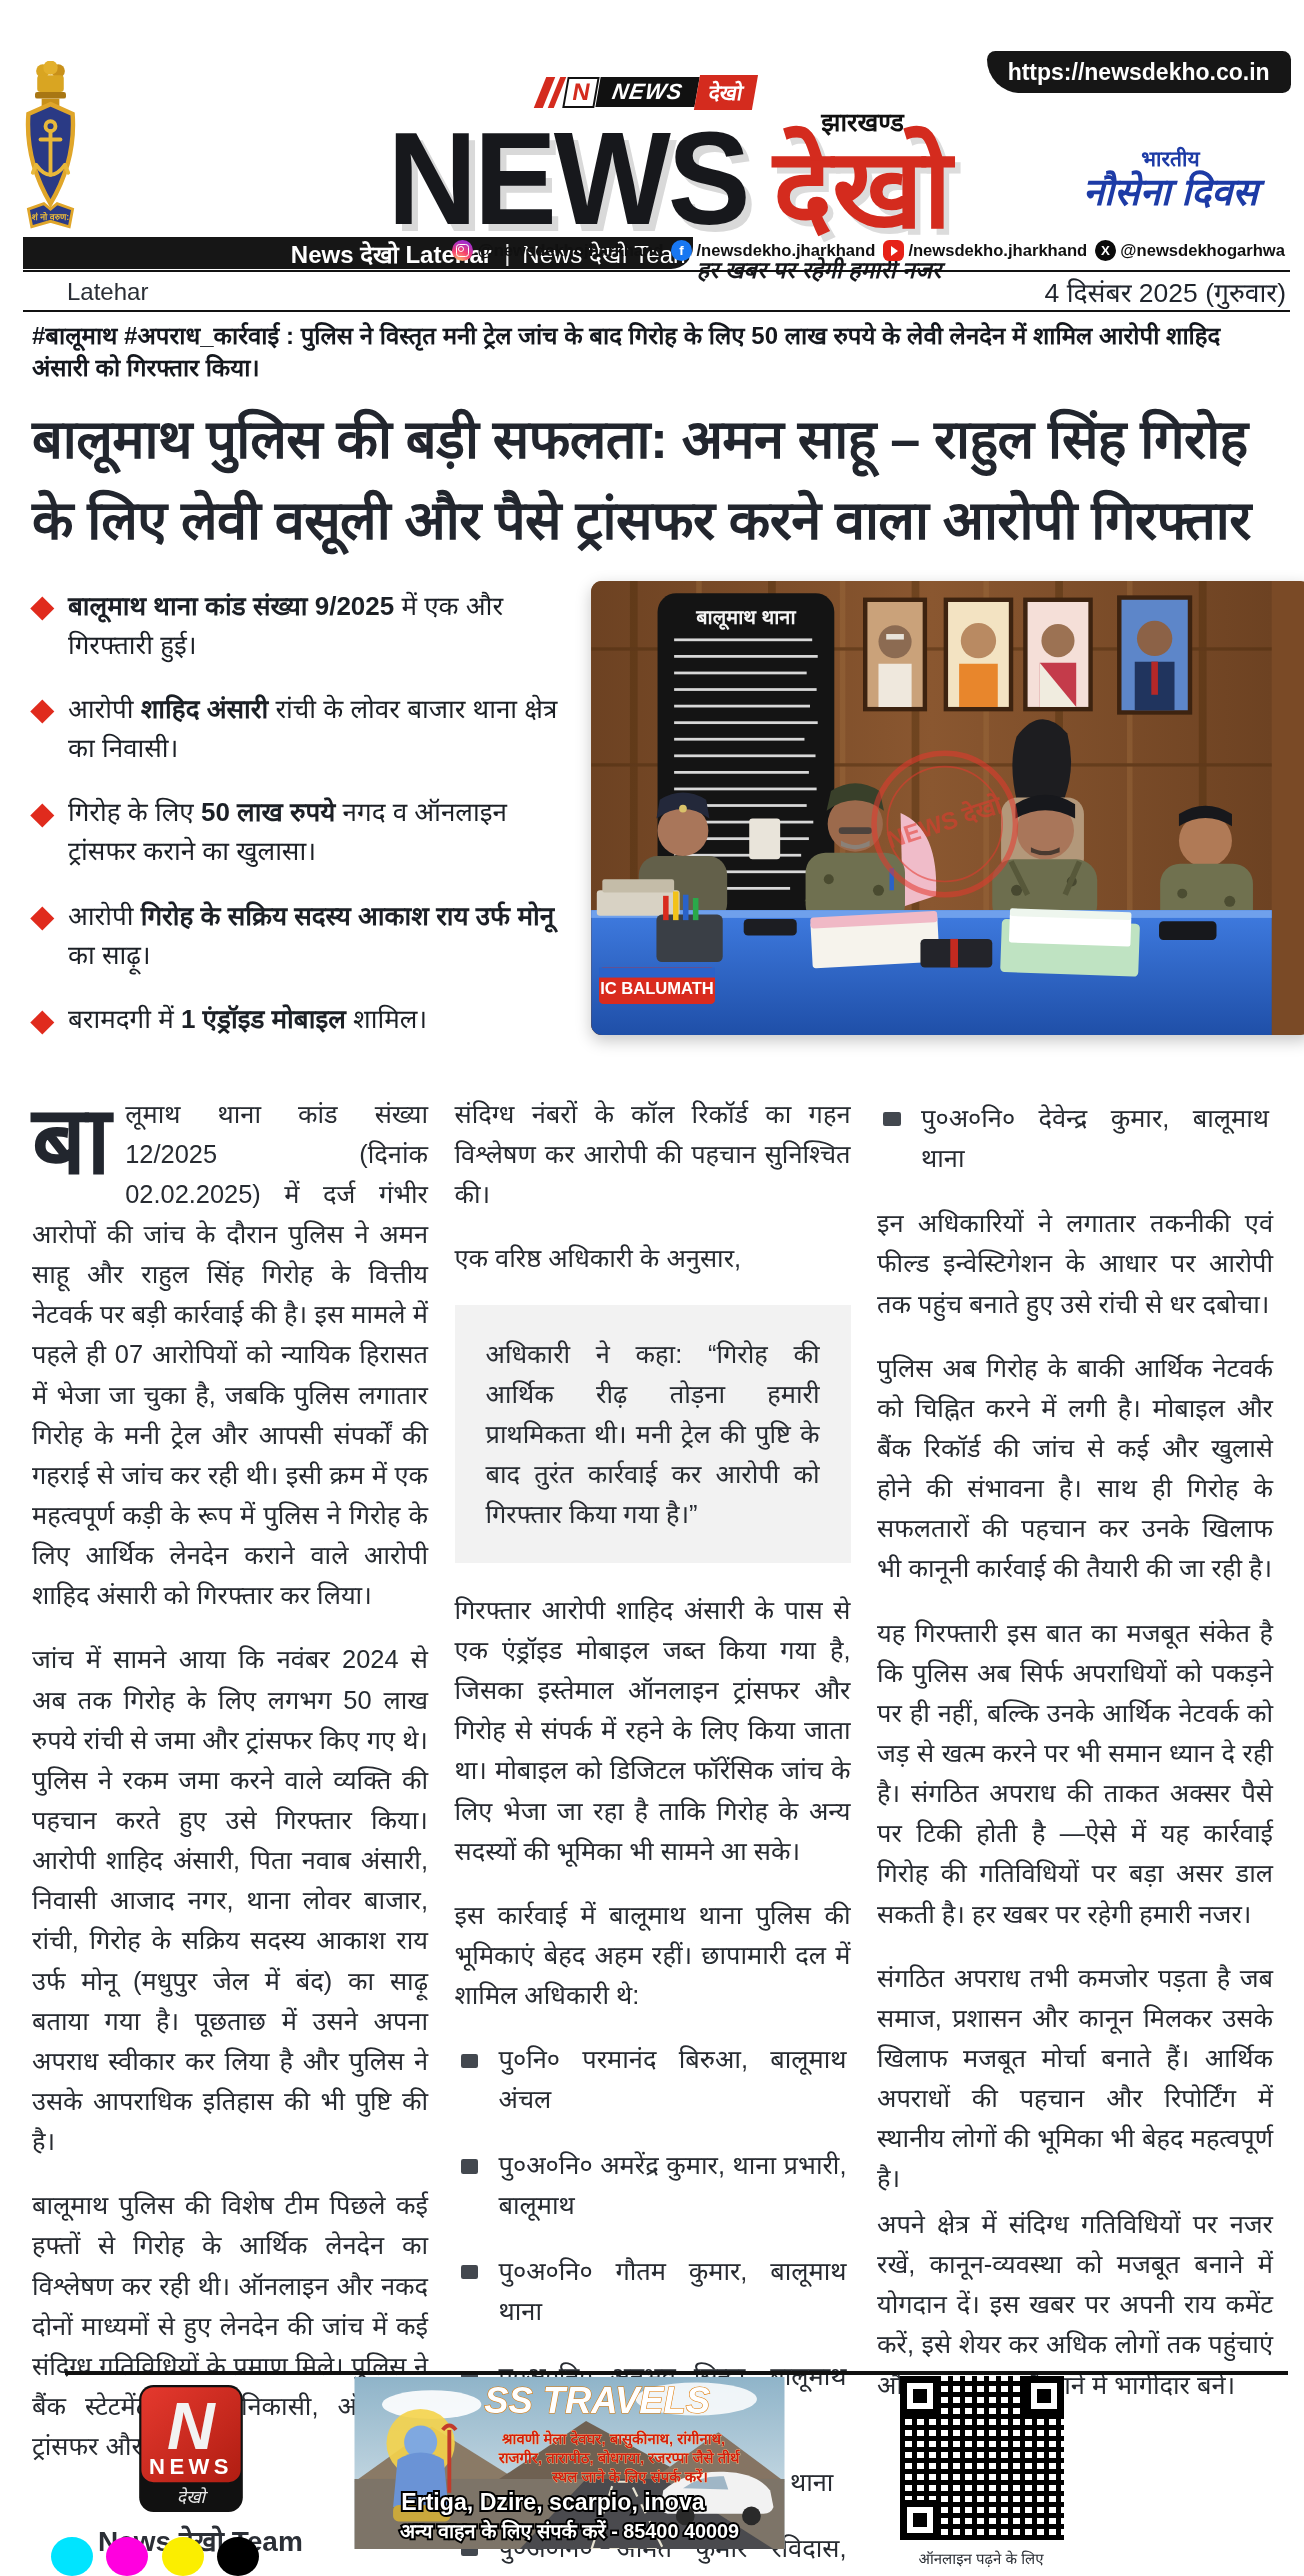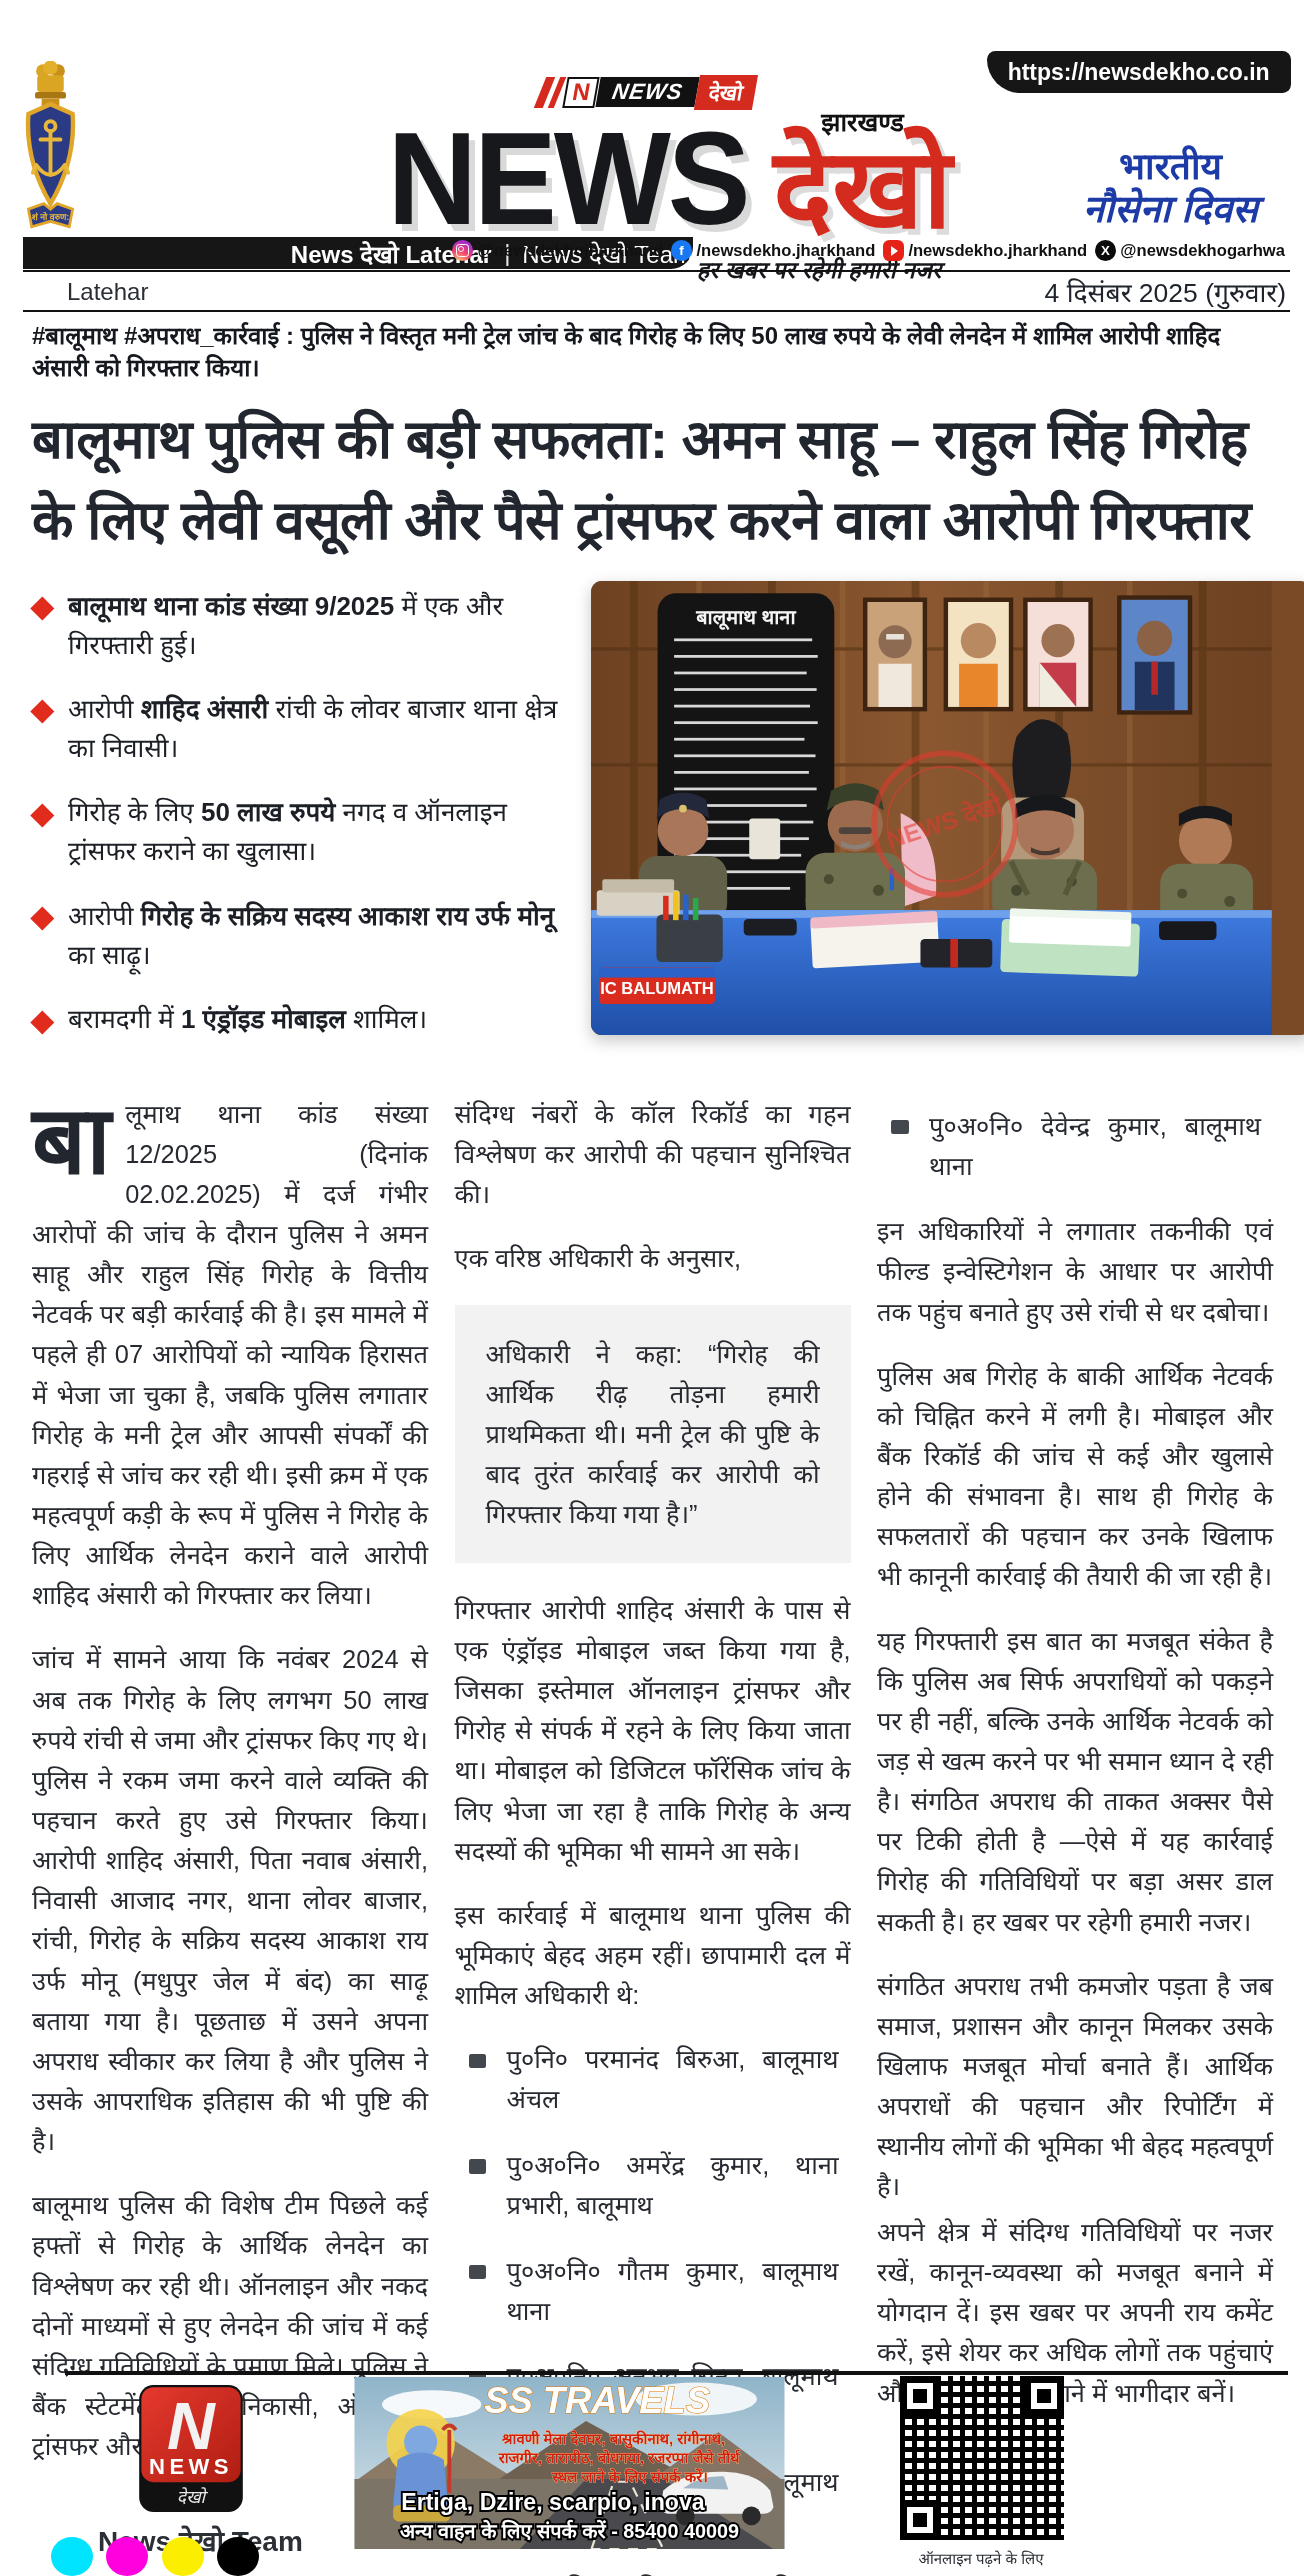--- a/index.html
+++ b/index.html
@@ -25,21 +25,21 @@
   .wm-dekho-wrap{position:relative;margin-left:14.4px;}
   .wm-state{position:absolute;left:50%;top:-24px;transform:translateX(-50%);
     font-size:25.4px;font-weight:800;color:#111;white-space:nowrap;text-shadow:none;}
   .wm-dekho{font-size:111px;font-weight:800;color:#d42b1e;text-shadow:5.5px 5.5px 0 #dcdcdc;}
   .tagline{margin-top:7.7px;margin-left:310px;font-size:23px;font-weight:800;
     font-style:italic;color:#17181c;white-space:nowrap;text-align:left;display:inline-block;}
   .urlbadge{position:absolute;right:14.4px;top:51px;background:#161616;color:#fff;
     font-size:23px;font-weight:800;padding:7.7px 21px;border-radius:8.8px 8.8px 8.8px 35px;}
   .navyday{position:absolute;right:24px;top:148px;width:221px;text-align:center;
     color:#1d3ba6;font-weight:900;line-height:1.05;}
-  .navyday .l1{font-size:37px;display:block;}
+  .navyday .l1{font-size:21px;display:block;}
   .navyday .l2{font-size:38px;display:block;margin-top:3.3px;font-style:italic;}
   .topbar{position:absolute;left:23px;top:237px;width:670px;height:32px;background:#161616;
     border-radius:0 0 22px 0;display:flex;align-items:center;padding-left:33px;box-sizing:border-box;
     color:#fff;font-size:24px;white-space:nowrap;justify-content:flex-end;}
   .topbar .b-left{font-weight:800;}
   .topbar .b-sep{margin:0 12px;font-weight:300;color:#e8e8e8;}
   .topbar .b-right{font-weight:500;}
   .social{position:absolute;right:20px;top:240px;display:flex;align-items:center;gap:7.7px;
     font-size:16.6px;font-weight:800;color:#111;white-space:nowrap;}
   .social .pair{display:flex;align-items:center;gap:4.4px;}
@@ -73,21 +73,21 @@
   ul.highlights b{font-weight:800;}
   .photo{width:721px;height:454px;border-radius:11px;overflow:hidden;flex-shrink:0;
     box-shadow:0 5.5px 15.5px rgba(0,0,0,.22);background:#7a4a26;}
   .photo svg{display:block;}
   .cols{display:flex;gap:26.5px;margin-top:29px;text-align:justify;}
   .col{flex:1;font-size:25.4px;line-height:1.58;color:#272b31;}
   .col p{margin:0 0 24px 0;}
   .dropcap{float:left;font-size:95px;line-height:.8;font-weight:800;color:#22262e;
     margin:8.8px 14.4px 3.3px 0;}
   .quote{background:#f2f2f2;padding:29px 31px;margin:26.5px 0;}
-  ul.officers{list-style:none;margin:12px;padding:0;}
+  ul.officers{list-style:none;margin:4px;padding:0;}
   ul.officers li{position:relative;padding-left:40px;margin-bottom:25.4px;}
   ul.officers li .sq{position:absolute;left:2.2px;top:14.4px;width:17.7px;height:14.4px;
     background:#43484f;border-radius:2.2px;}
   
   .f-rule{position:absolute;left:65px;right:16.6px;top:2371px;height:3.9px;background:#111;}
   .f-logo{position:absolute;left:138px;top:2384px;}
   .f-team{position:absolute;left:98px;top:2521px;font-size:28px;font-weight:800;color:#2b2f36;}
   .dots{position:absolute;left:51px;top:2537px;display:flex;gap:13.3px;}
   .dots span{width:42px;height:39px;border-radius:50%;display:block;}
   .dot-c{background:#00e4ff;} .dot-m{background:#ff00df;} .dot-y{background:#fbee00;} .dot-k{background:#000;}

